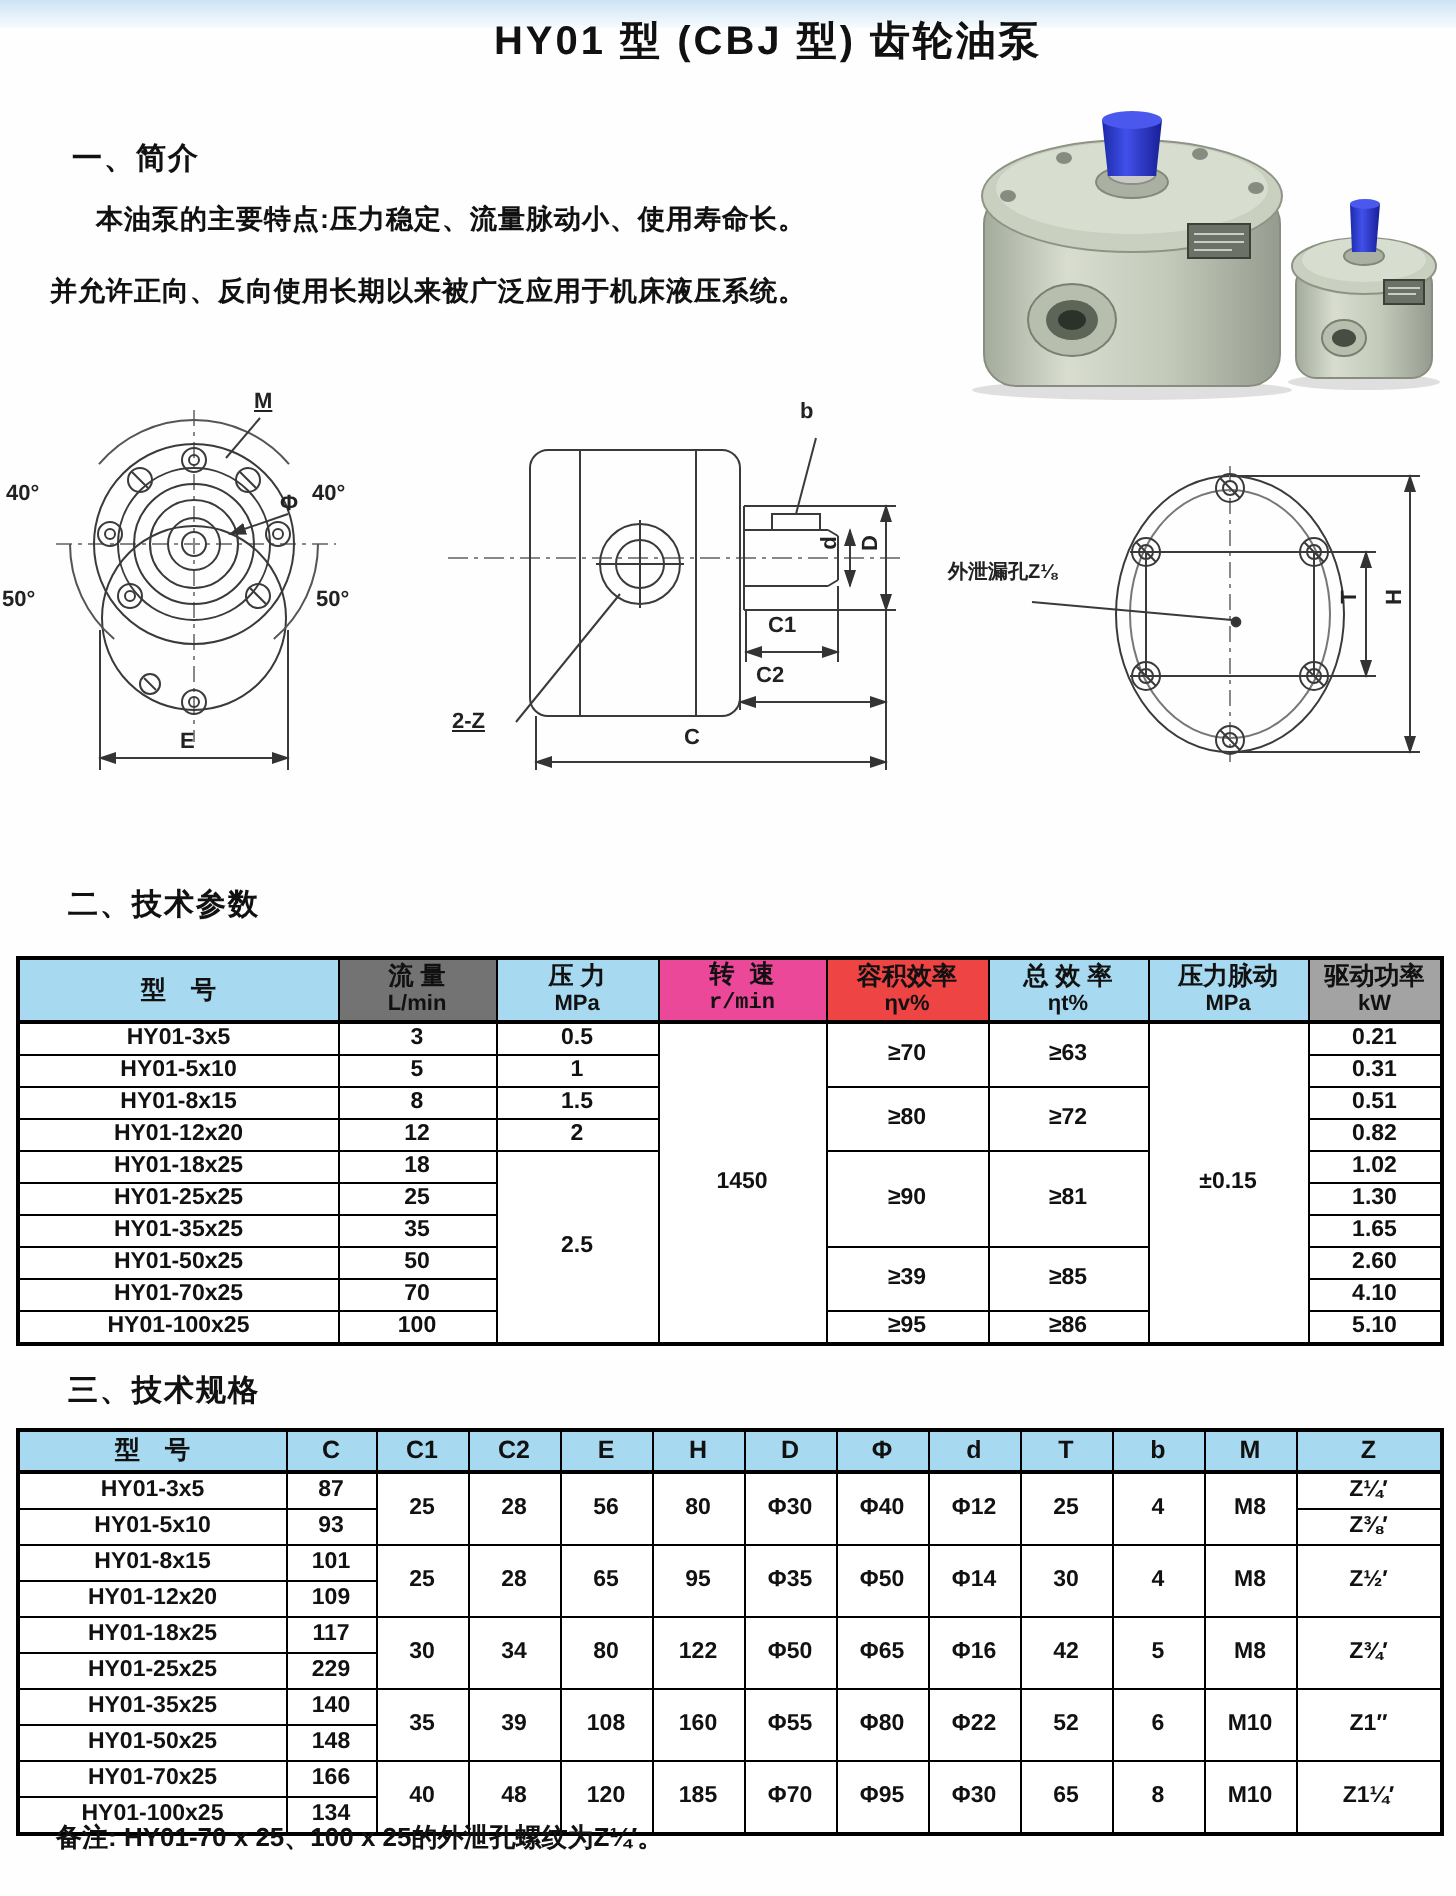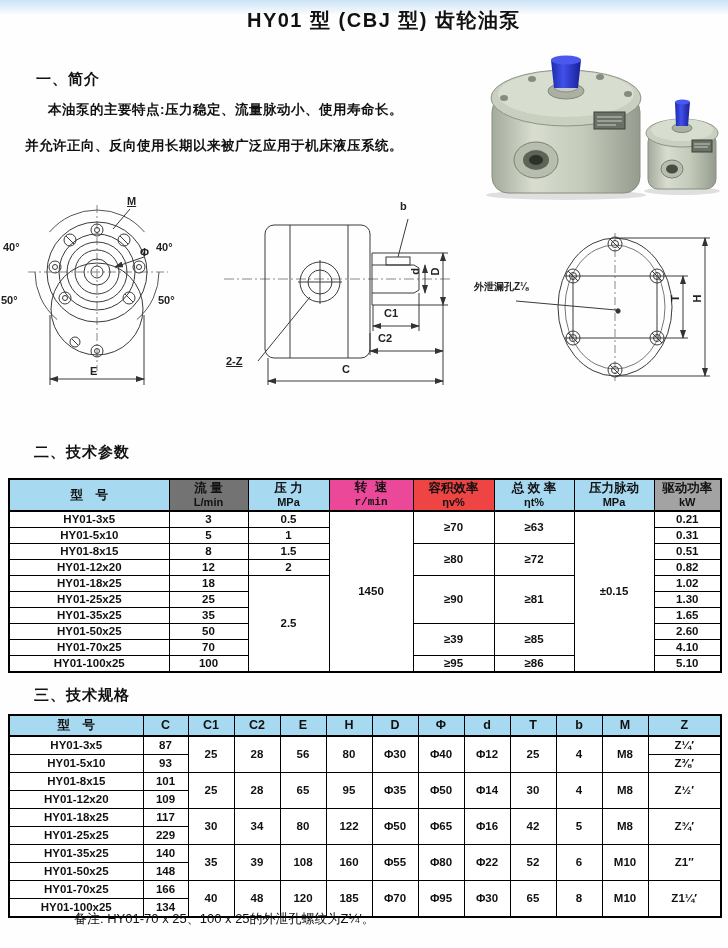--- a/index.html
+++ b/index.html
@@ -15,21 +15,21 @@
   .dtable { position:absolute; border:2px solid #000; border-collapse:collapse;
             table-layout:fixed; background:#fff; }
   .dtable th, .dtable td { border:1px solid #000; text-align:center; vertical-align:middle;
             padding:0; font-weight:bold; overflow:hidden; white-space:nowrap; }
   .dtable th { background:#a7d9f1; font-size:12.5px; line-height:1.15; border-bottom:2px solid #000; }
   .dtable th .sub { font-size:11px; }
   #params-table th { height:30px; }
   #params-table td { height:15px; font-size:11.5px; line-height:15px; }
   #specs-table th { height:19px; }
   #specs-table td { height:17px; font-size:11.5px; line-height:17px; }
-  .note { font-size:13px; font-weight:normal;margin-left:46px; }
+  .note { font-size:13px; font-weight:bold; }
   .dim { position:absolute; font-size:11px; font-weight:bold; color:#222; line-height:1; }
   .dim.small { font-size:10px; }
   .dim.u { text-decoration:underline; }
   .rot { transform:rotate(-90deg); transform-origin:center center; display:inline-block; }
   svg.draw { position:absolute; overflow:visible; }
 </style>
 </head>
 <body>
 
 <div class="page">

